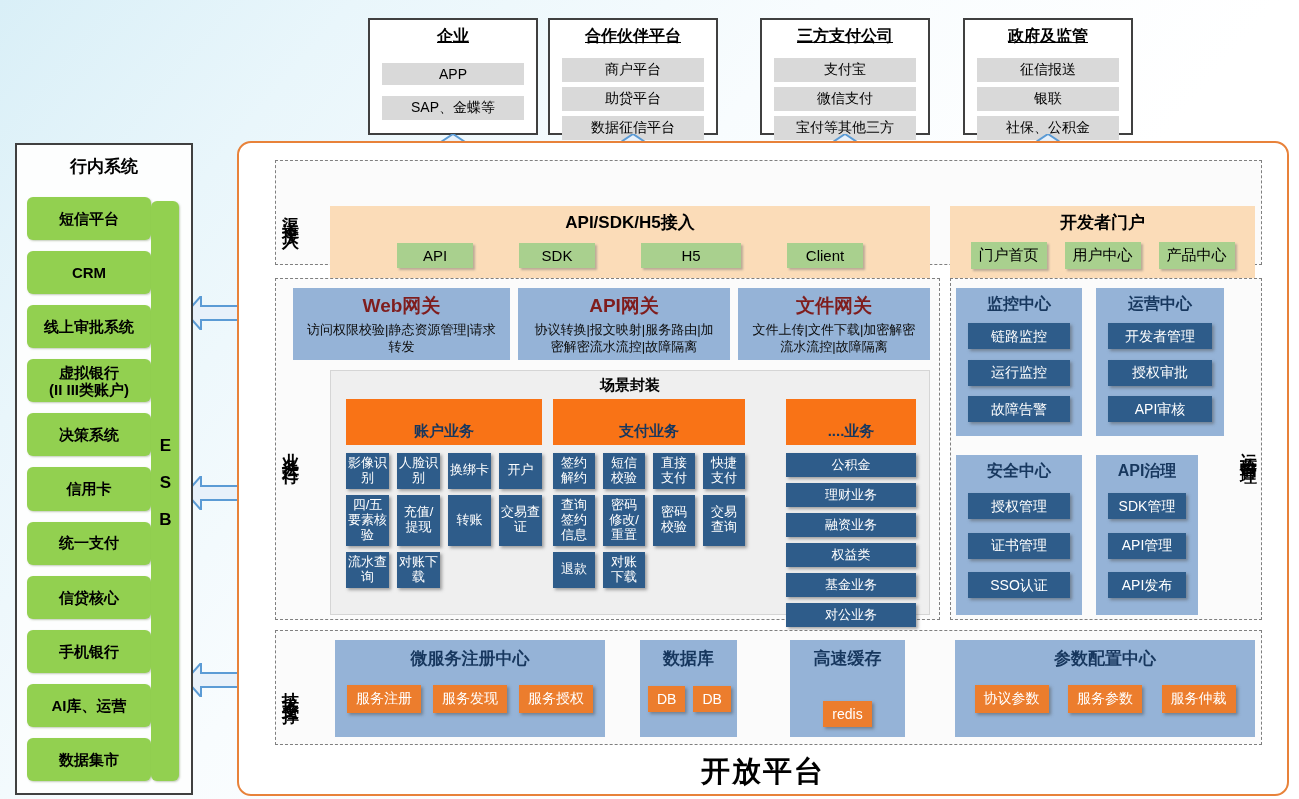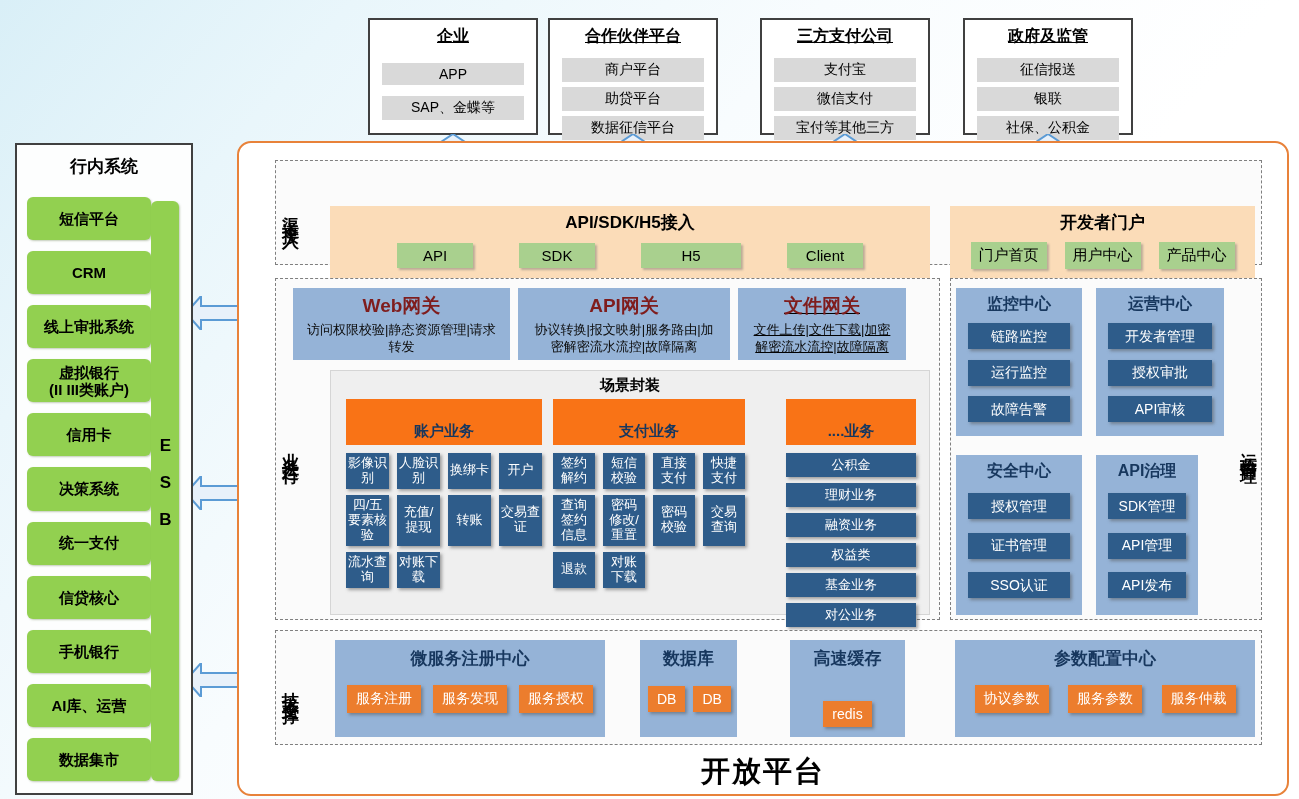--- a/index.html
+++ b/index.html
@@ -92,21 +92,21 @@
     box-shadow:2px 2px 2px rgba(110,110,110,.45);
   }
   .btn-h5 { min-width:100px; }
 
   
   .gateway {
     position:absolute; top:288px; height:72px; background:#95B3D7; padding:5px 10px;
   }
   .gw-web  { left:293px; width:217px; }
   .gw-api  { left:518px; width:212px; }
-  .gw-file { left:738px; width:168px;text-decoration:underline; }
+  .gw-file { left:738px; width:192px; }
   .gw-title { text-align:center; font-weight:bold; font-size:19px; color:#7f1d1d; }
   .gw-desc { text-align:center; font-size:13px; line-height:1.3; margin-top:3px; color:#0b0b0b; }
 
   
   .scenario {
     position:absolute; left:330px; top:370px; width:600px; height:245px;
     background:#EFEFEF; border:1px solid #D5D5D5;
   }
   .scenario-title { text-align:center; font-weight:bold; font-size:15px; padding-top:5px; }
   .scen-col { position:absolute; top:28px; }
@@ -224,22 +224,22 @@
     </svg>
 
   <div class="sidebar">
     <div class="sidebar-title">行内系统</div>
     <div class="sys-list">
       <div class="sys-item">短信平台</div>
       <div class="sys-item">CRM</div>
       <div class="sys-item">线上审批系统</div>
       <div class="sys-item">虚拟银行
 (II III类账户)</div>
+      <div class="sys-item">决策系统</div>
       <div class="sys-item">信用卡</div>
-      <div class="sys-item">决策系统</div>
       <div class="sys-item">统一支付</div>
       <div class="sys-item">信贷核心</div>
       <div class="sys-item">手机银行</div>
       <div class="sys-item">AI库、运营</div>
       <div class="sys-item">数据集市</div>
     </div>
     <div class="esb-bar">ESB</div>
   </div>
 
   <div class="platform"></div>

